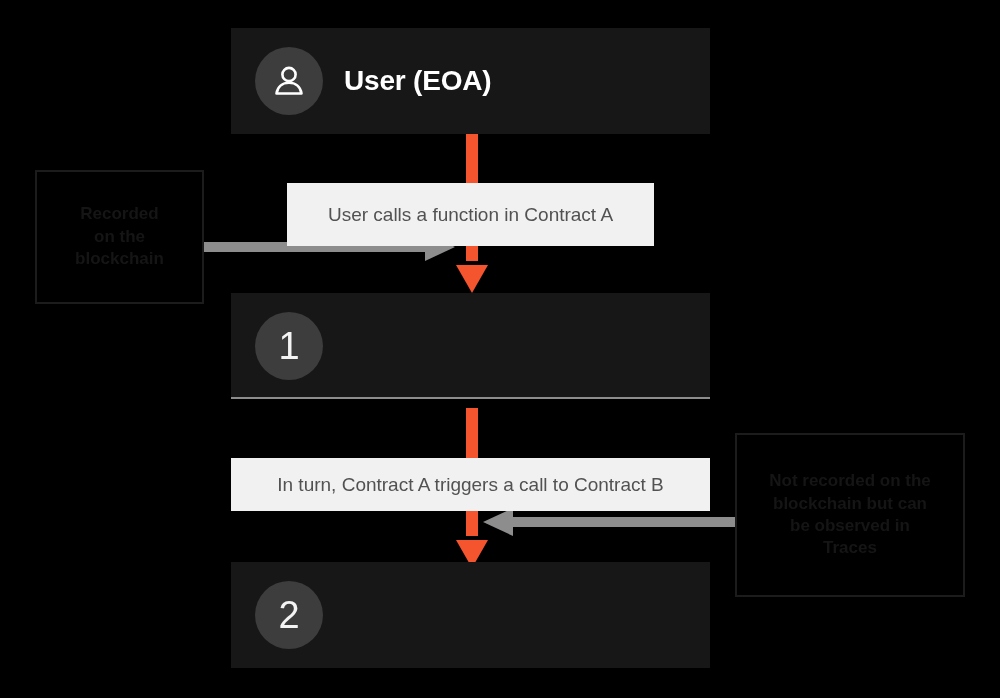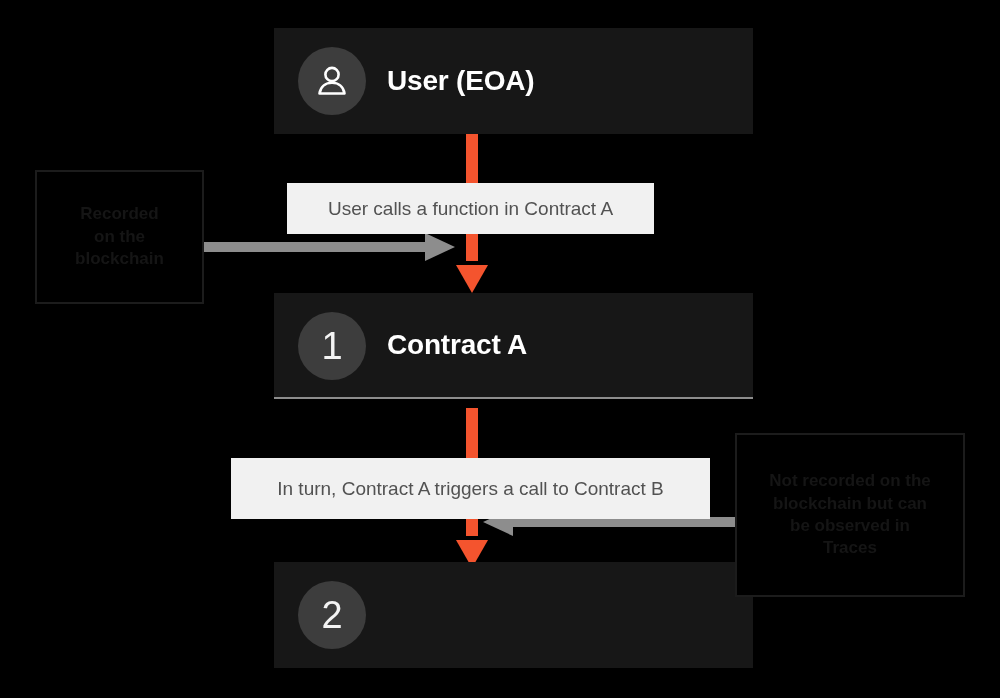--- a/index.html
+++ b/index.html
@@ -23,21 +23,20 @@
   
   .node-card {
     position: absolute;
     left: 231px;
     width: 479px;
     background: #171717;
     box-sizing: border-box;
     display: flex;
     align-items: center;
     z-index: 3;
-    margin-left: 43px;
   }
   .node-card.with-underline {
     border-bottom: 2px solid #8d8d8d;
   }
 
   .badge {
     position: absolute;
     left: 24px;
     width: 68px;
     height: 68px;
@@ -153,30 +152,29 @@
       <span>
         <svg width="36" height="36" viewBox="0 0 36 36" aria-hidden="true">
           <circle cx="18" cy="11.5" r="6.6" fill="none" stroke="#ffffff" stroke-width="2.6"></circle>
           <path d="M5.5 30.5 C6.6 23.6 11.7 19.8 18 19.8 C24.3 19.8 29.4 23.6 30.5 30.5 Z" fill="none" stroke="#ffffff" stroke-width="2.6" stroke-linejoin="round"></path>
         </svg>
       </span>
     </div>
     <div class="node-title">User (EOA)</div>
   </div>
 
-  <div class="edge-label" style="left:287px; top:183px; width:367px; height:51px;">User calls a function in Contract A</div>
+  <div class="edge-label" style="left:287px; top:183px; width:367px; height:63px;">User calls a function in Contract A</div>
 
   <div class="node-card with-underline" style="top:293px; height:106px;">
     <div class="badge" style="top:19px;">
       <span class="badge-num">1</span>
     </div>
-    <div class="node-title">Contract A</div>
   </div>
 
-  <div class="edge-label" style="left:231px; top:458px; width:479px; height:61px;">In turn, Contract A triggers a call to Contract B</div>
+  <div class="edge-label" style="left:231px; top:458px; width:479px; height:53px;">In turn, Contract A triggers a call to Contract B</div>
 
   <div class="node-card" style="top:562px; height:106px;">
     <div class="badge" style="top:19px;">
       <span class="badge-num">2</span>
     </div>
   </div>
 
   <div class="annotation" style="left:35px; top:170px; width:169px; height:134px;">
     <div>
       <span>Recorded</span>

